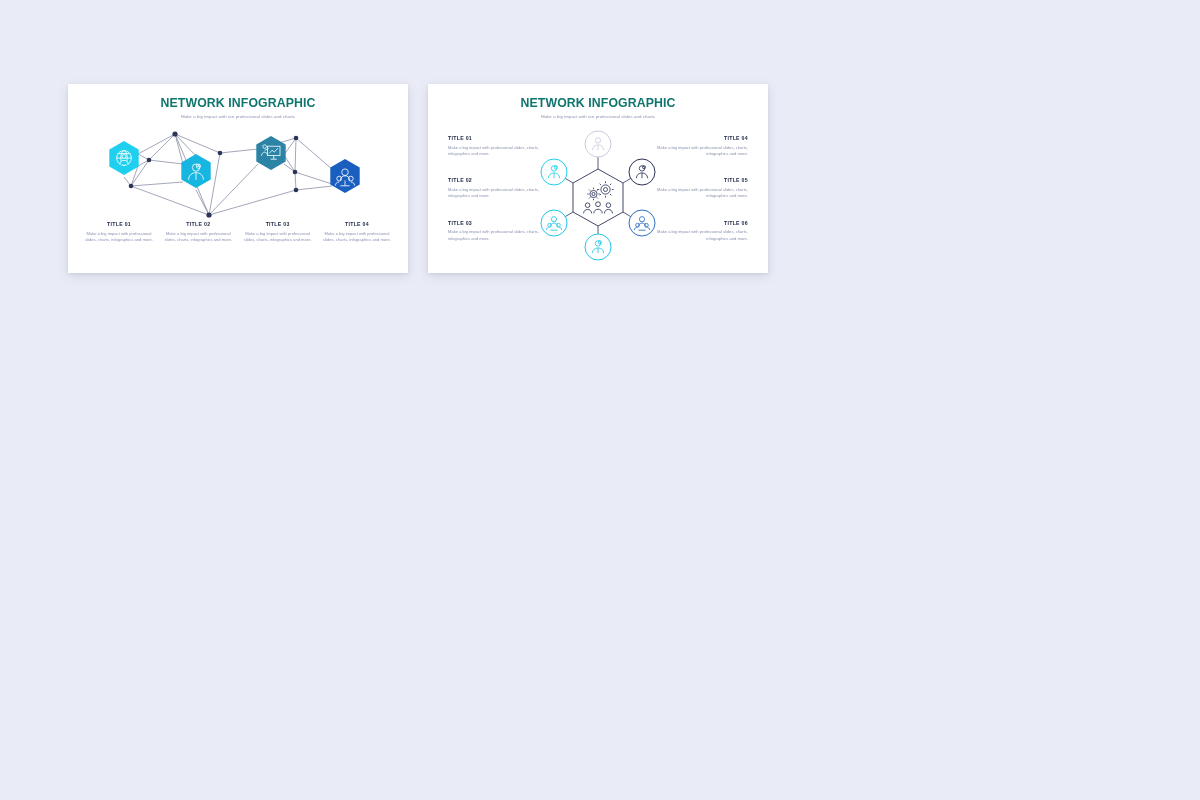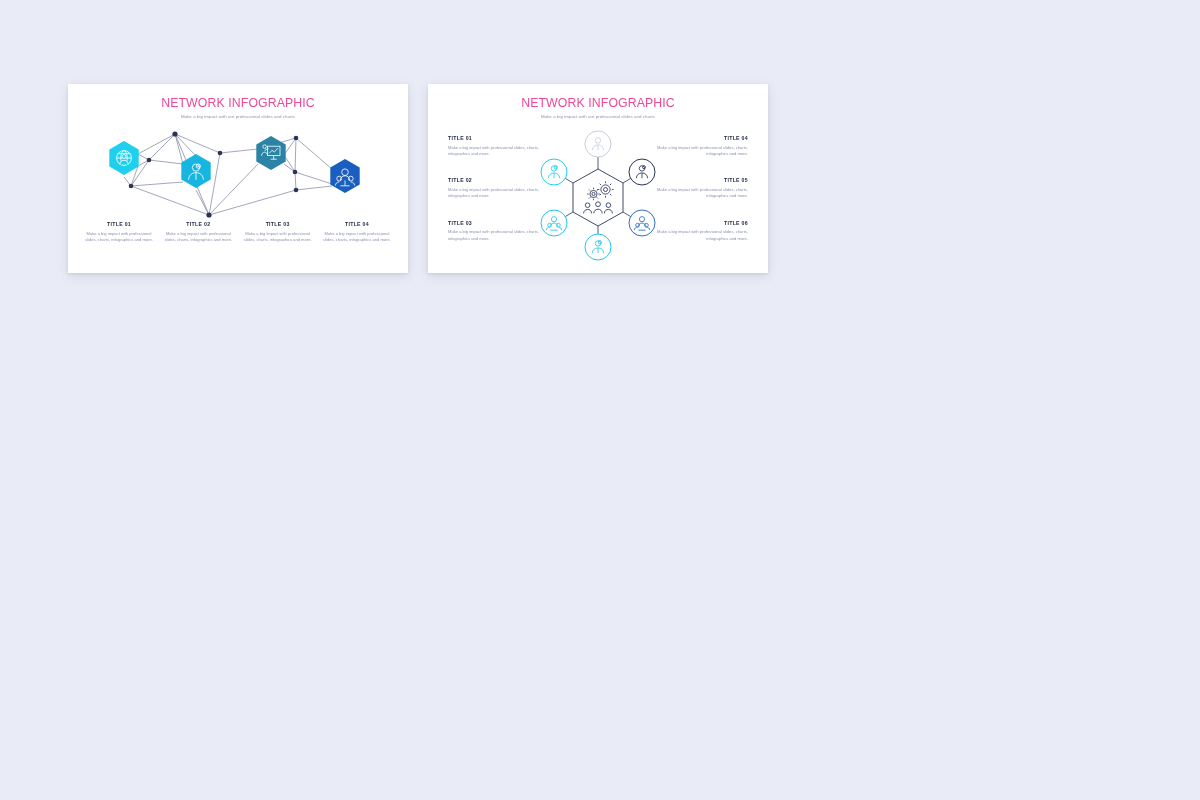--- a/index.html
+++ b/index.html
@@ -37,23 +37,23 @@
   
   .slide-header {
     position: absolute;
     top: 12px;
     left: 0;
     width: 100%;
     text-align: center;
   }
   .slide-title {
     font-size: 12.3px;
-    font-weight: normal;
+    font-weight: bold;
     letter-spacing: 0.1px;
-    color: #ec4899;
+    color: #0f766e;
     line-height: 14px;
     margin: 0;
   }
   .slide-subtitle {
     font-size: 4.4px;
     color: #8b93b0;
     line-height: 9px;
     margin: 2px 0 0 0;
     letter-spacing: 0.05px;
   }

